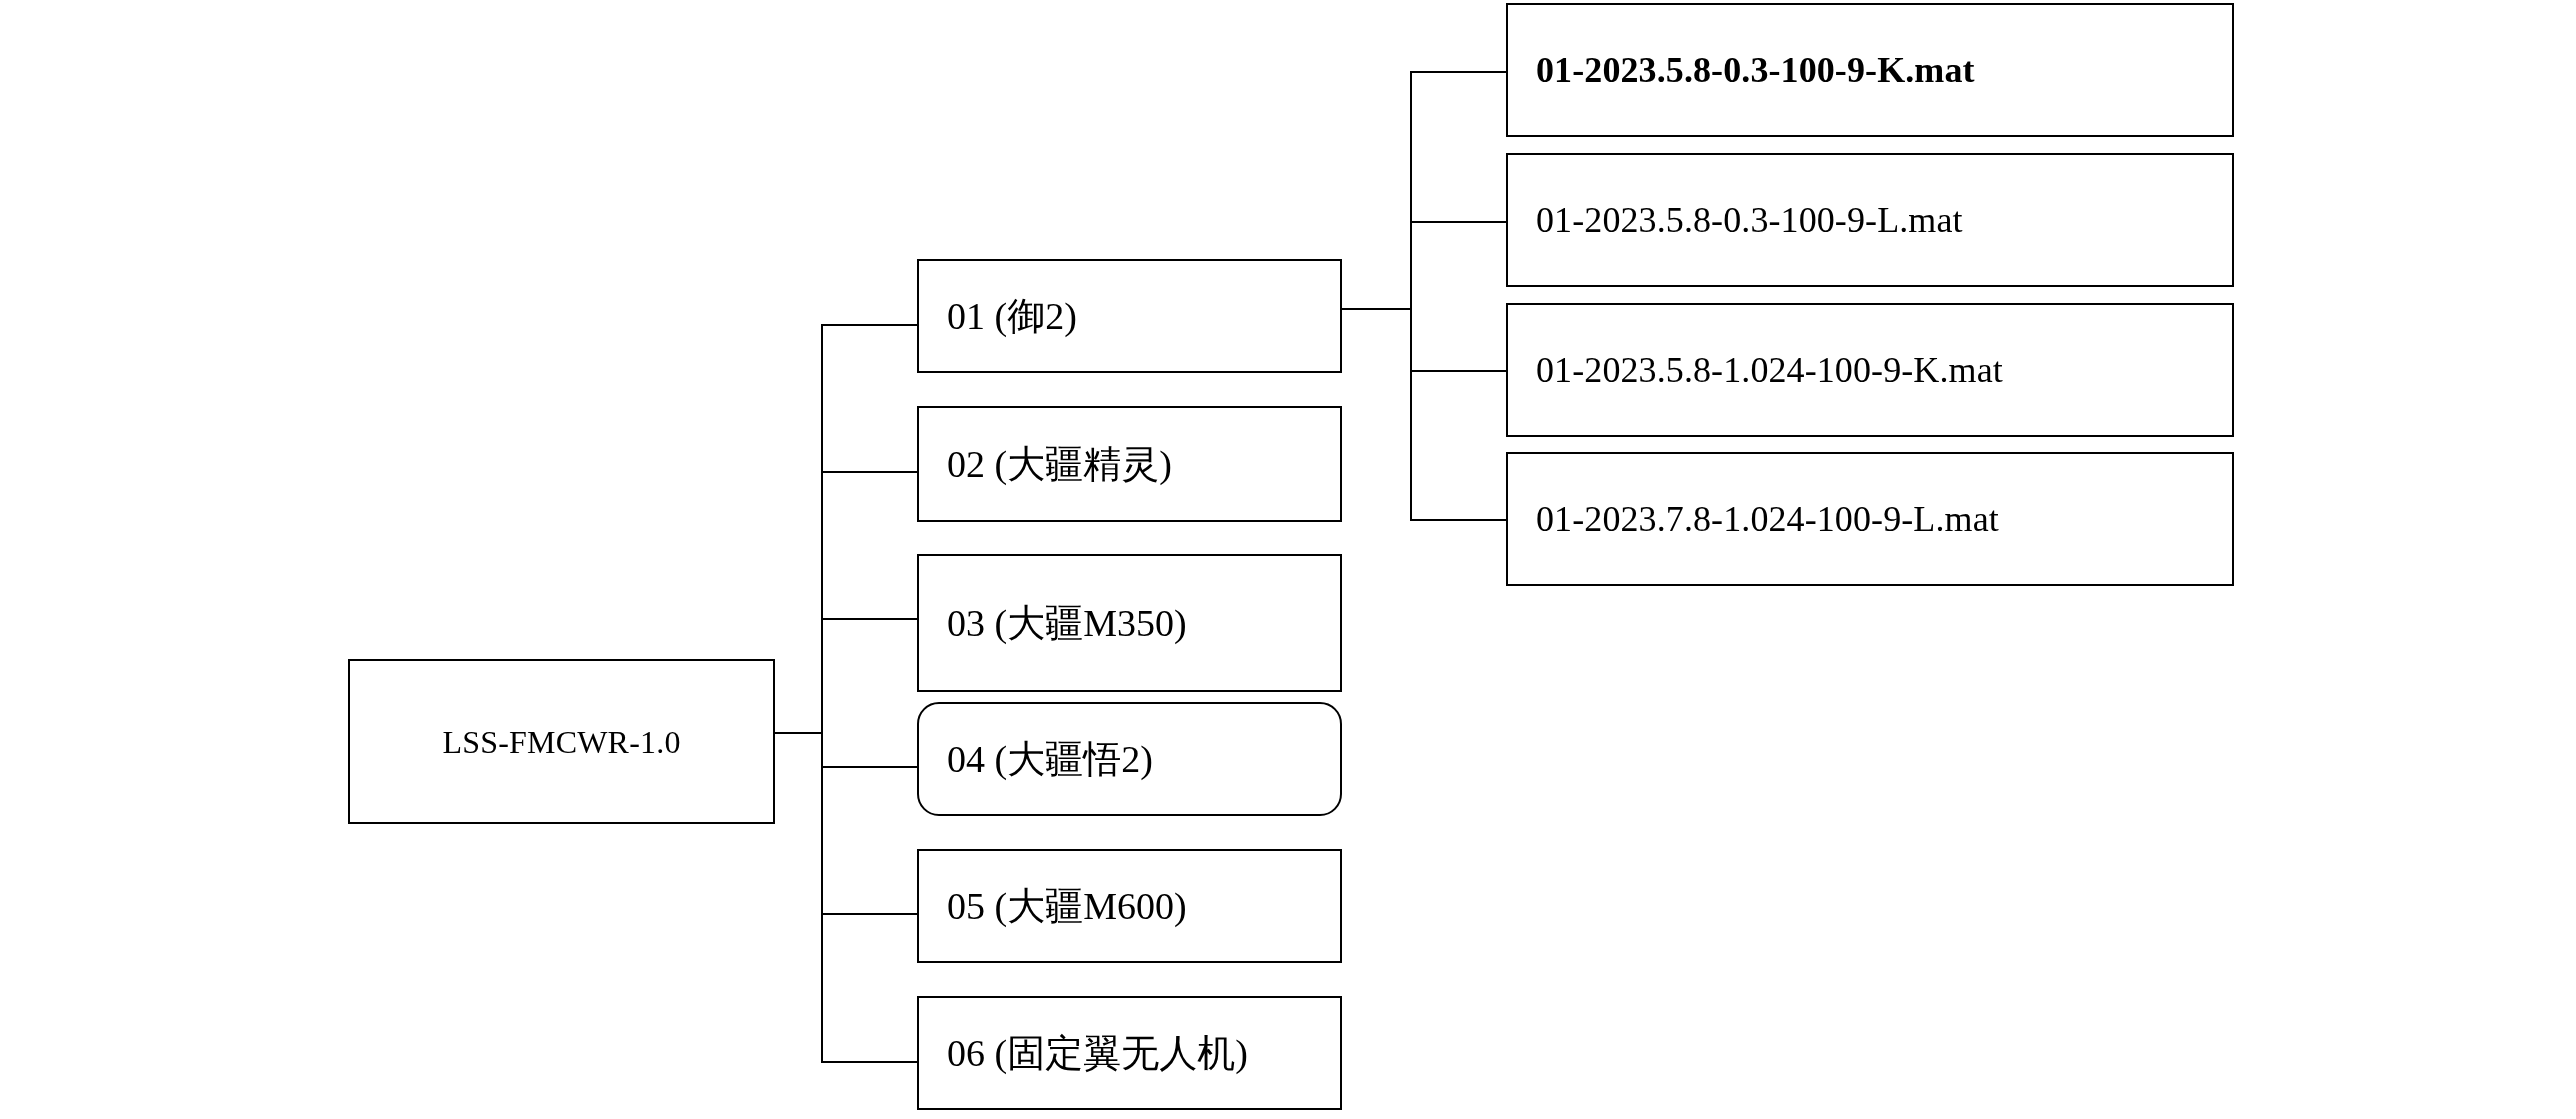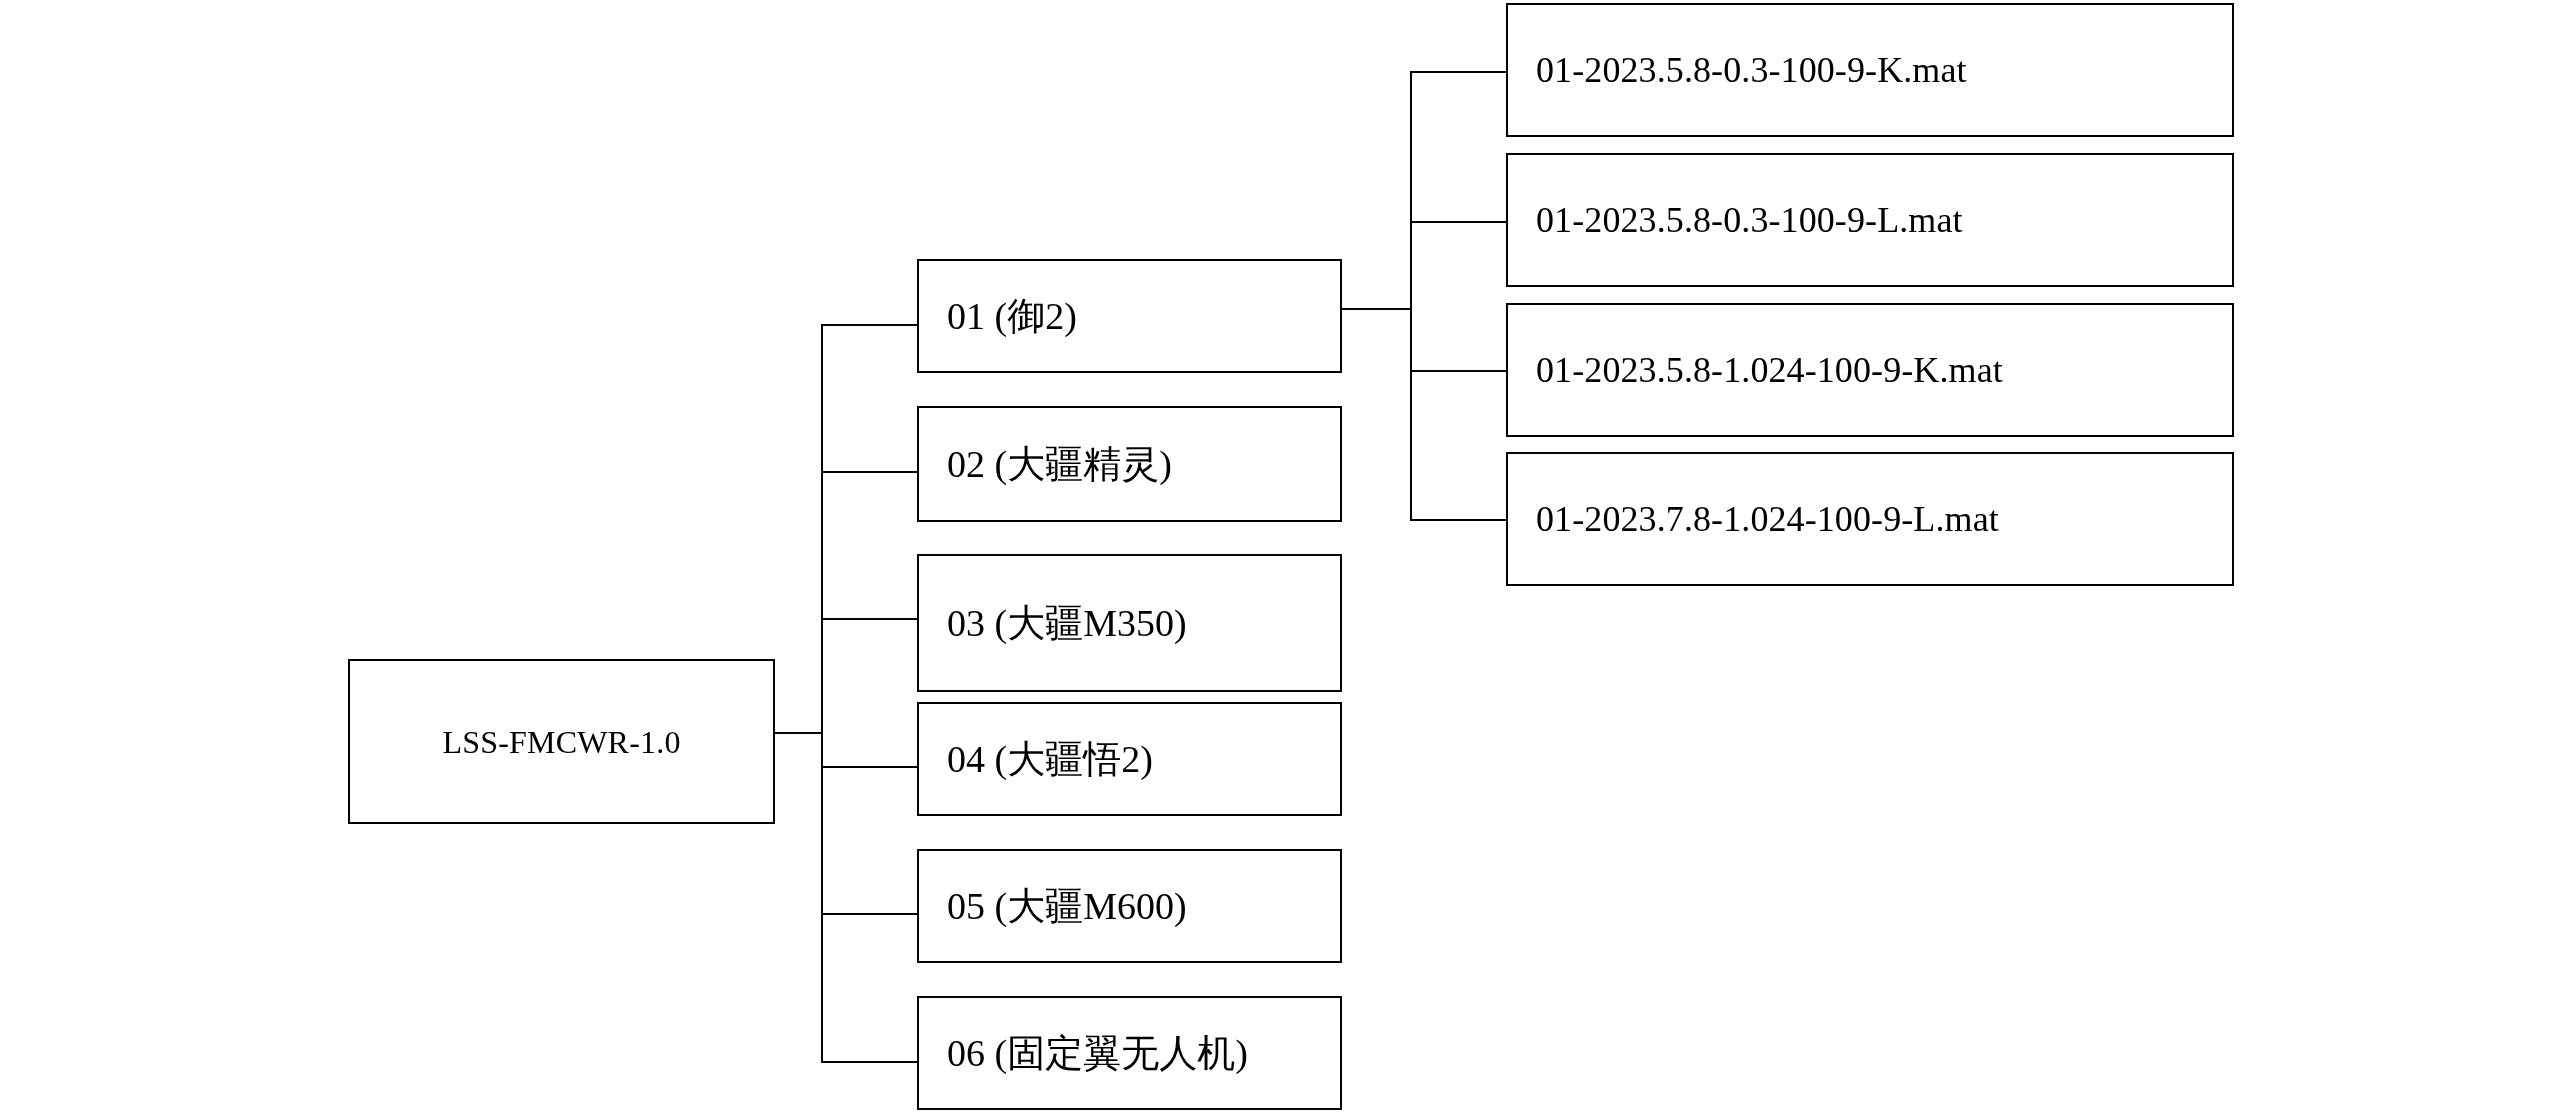--- a/index.html
+++ b/index.html
@@ -88,42 +88,42 @@
   </div>
 
   <div class="node level2" style="left:917px; top:406px; width:425px; height:116px;align-items:center;">
     <span class="label">02 (大疆精灵)</span>
   </div>
 
   <div class="node level2" style="left:917px; top:554px; width:425px; height:138px;">
     <span class="label">03 (大疆M350)</span>
   </div>
 
-  <div class="node level2" style="left:917px; top:702px; width:425px; height:114px;">
+  <div class="node level2" style="left:917px; top:702px; width:425px; height:114px;border-radius:22px;">
     <span class="label">04 (大疆悟2)</span>
   </div>
 
   <div class="node level2" style="left:917px; top:849px; width:425px; height:114px;">
     <span class="label">05 (大疆M600)</span>
   </div>
 
   <div class="node level2" style="left:917px; top:996px; width:425px; height:114px;">
     <span class="label">06 (固定翼无人机)</span>
   </div>
 
   <div class="conn h" style="left:1342px; top:308px; width:70px;"></div>
 
   <div class="conn v" style="left:1410px; top:71px; height:449px;"></div>
 
   <div class="conn h" style="left:1410px; top:71px; width:98px;"></div>
   <div class="conn h" style="left:1410px; top:221px; width:98px;"></div>
   <div class="conn h" style="left:1410px; top:370px; width:98px;"></div>
   <div class="conn h" style="left:1410px; top:519px; width:98px;"></div>
 
-  <div class="node leaf" style="left:1506px; top:2.5px; width:728px; height:134px;">
+  <div class="node leaf" style="left:1506px; top:2.5px; width:728px; height:134px;font-weight:bold;">
     <span class="label">01-2023.5.8-0.3-100-9-K.mat</span>
   </div>
 
   <div class="node leaf" style="left:1506px; top:153px; width:728px; height:134px;">
     <span class="label">01-2023.5.8-0.3-100-9-L.mat</span>
   </div>
 
   <div class="node leaf" style="left:1506px; top:303px; width:728px; height:134px;">
     <span class="label">01-2023.5.8-1.024-100-9-K.mat</span>
   </div>

